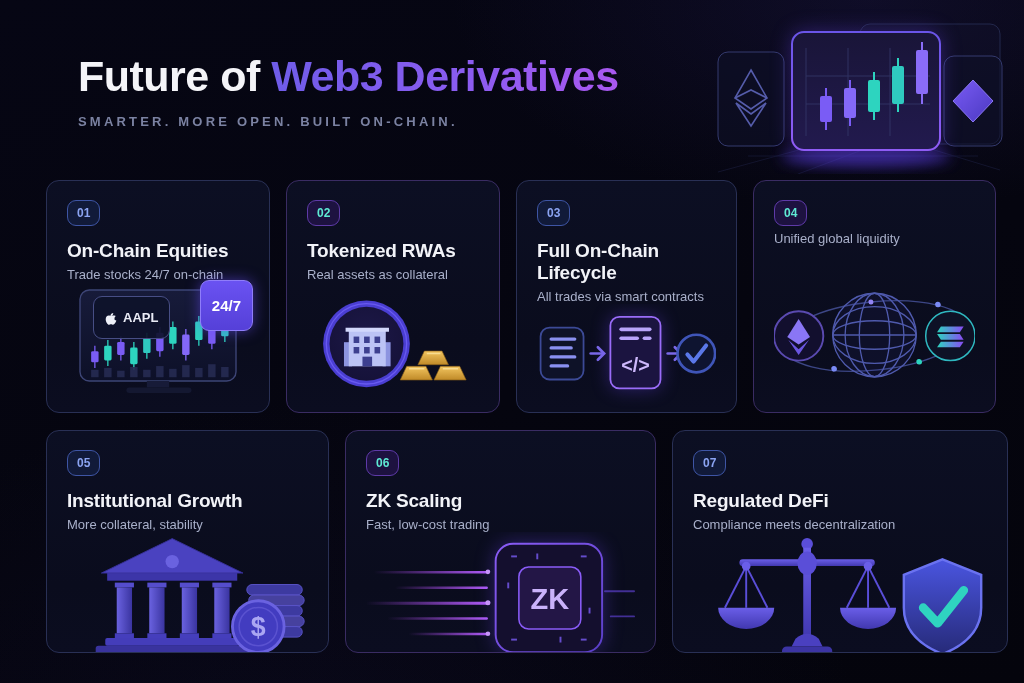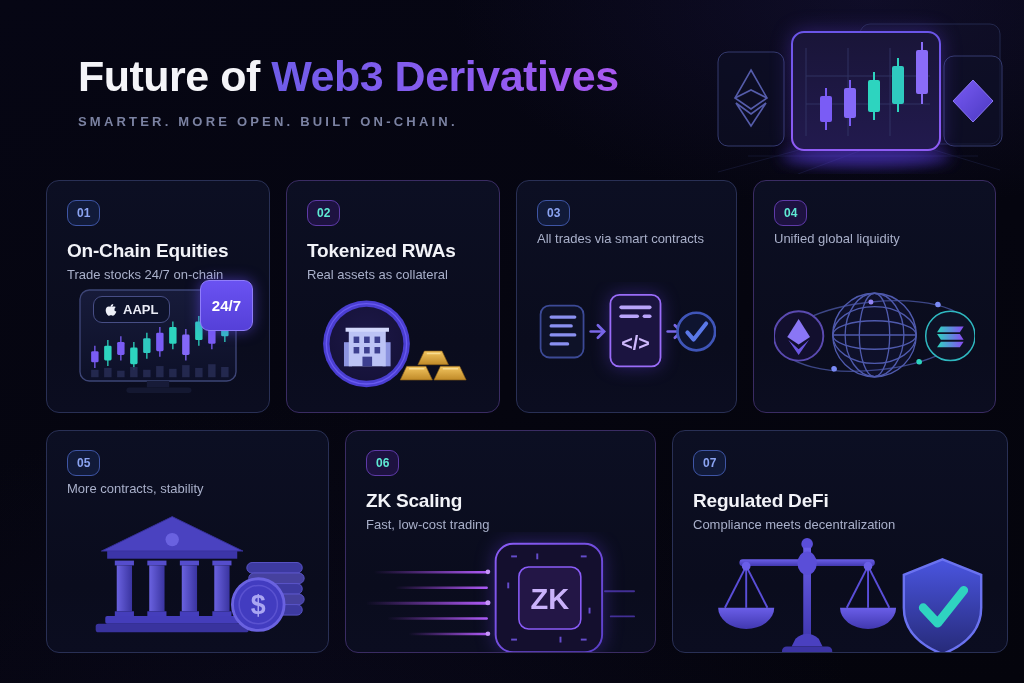--- a/index.html
+++ b/index.html
@@ -41,22 +41,22 @@
     align-self:flex-start; padding:5px 9px; border-radius:9px;
     font-size:12px; font-weight:700;
     background:#111a39; border:1px solid #3e55a5; color:#8ba4f2;
   }
   .card.purple .badge { background:#1d1240; border-color:#5e3aa8; color:#5eead4; }
   .card h2 { margin-top:14px; font-size:19px; font-weight:700; color:#f2f3f8; letter-spacing:-0.2px; }
   .card .sub { margin-top:5px; font-size:13px; color:#a9b0ca; }
   .art { flex:1; position:relative; display:flex; align-items:flex-end; justify-content:center; }
   
   .pill-ticker {
-    position:absolute; left:26px; top:14px; display:flex; align-items:flex-start; gap:6px;
-    padding:5px 11px; border-radius:9px; background:rgba(14,18,42,.92);
+    position:absolute; left:26px; top:14px; display:flex; align-items:flex-end; gap:6px;
+    padding:13px 11px; border-radius:9px; background:rgba(14,18,42,.92);
     border:1px solid #474e85; color:#e9ebf5; font-size:13px; font-weight:600;
   }
   .pill-247 {
     position:absolute; right:-4px; top:-2px; padding:16px 11px; border-radius:9px;
     background:linear-gradient(180deg,#6a52f2,#5540d8); border:1px solid #8f7dfa;
     color:#ffffff; font-size:15px; font-weight:700;
     box-shadow:0 0 14px rgba(104,76,245,.55);
   }
   .glow { filter:drop-shadow(0 0 10px rgba(110,70,245,.35)); }
   svg text { font-family:"Liberation Sans", sans-serif; }
@@ -253,20 +253,21 @@
             <line x1="149" y1="74" x2="166" y2="74" stroke="#f8dc90" stroke-width="2"></line>
             <line x1="127" y1="93" x2="146" y2="93" stroke="#f8dc90" stroke-width="2"></line>
             <line x1="169" y1="93" x2="188" y2="93" stroke="#f8dc90" stroke-width="2"></line>
           </g>
         </svg>
       </div>
     </div>
 
     <div class="card">
       <div class="badge">03</div>
+      <h2>Full On-Chain Lifecycle</h2>
       <div class="sub">All trades via smart contracts</div>
       <div class="art">
         <svg width="188" height="108" viewBox="0 0 200 108" style="margin-bottom:8px">
           <g>
             <rect x="4" y="20" width="48" height="58" rx="10" fill="#0e1228" stroke="#3c4a96" stroke-width="2"></rect>
             <g fill="#8a90f0">
               <rect x="14" y="31" width="30" height="3.6" rx="1.8"></rect>
               <rect x="14" y="41" width="26" height="3.6" rx="1.8"></rect>
               <rect x="14" y="51" width="30" height="3.6" rx="1.8"></rect>
               <rect x="14" y="61" width="22" height="3.6" rx="1.8"></rect>
@@ -339,21 +340,22 @@
           </g>
         </svg>
       </div>
     </div>
   </div>
 
   <div class="row row2">
 
     <div class="card">
       <div class="badge">05</div>
-      <div class="sub">More contracts, stability</div>
+      <h2>Institutional Growth</h2>
+      <div class="sub">More collateral, stability</div>
       <div class="art">
         <svg width="252" height="128" viewBox="0 0 252 128">
           <defs>
             <linearGradient id="colg" x1="0" y1="0" x2="1" y2="0">
               <stop offset="0" stop-color="#6a62e0"></stop>
                 <stop offset="1" stop-color="#3a34a0"></stop>
             </linearGradient>
           </defs>
           <g>
             <polygon points="110,4 184,40 36,40" fill="#4a42c0" stroke="#352f96" stroke-width="1"></polygon>

